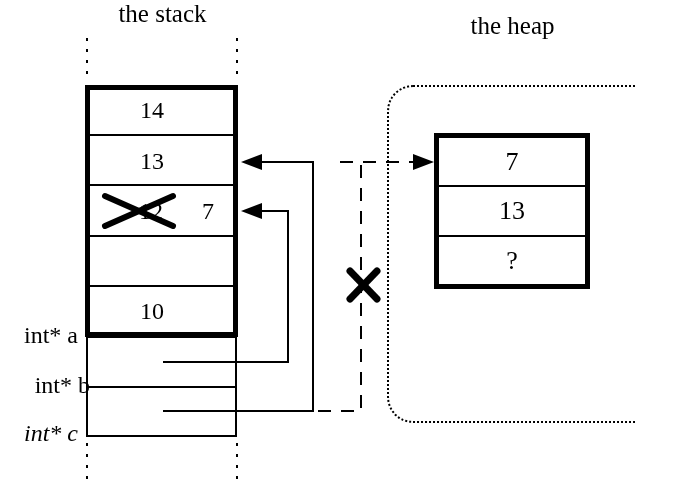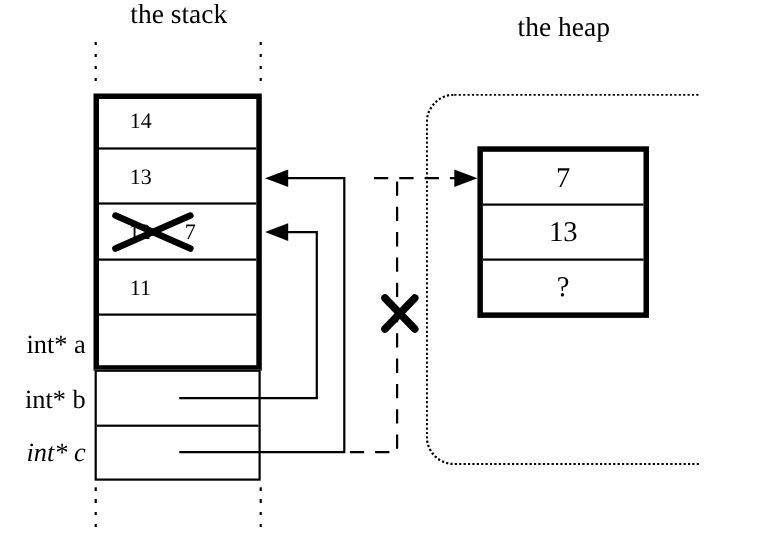--- a/index.html
+++ b/index.html
@@ -54,24 +54,24 @@
     background: #000;
   }
   .stack-divider { left: 90px; width: 143px; }
   #stack-div-1 { top: 134px; }
   #stack-div-2 { top: 184px; }
   #stack-div-3 { top: 235px; }
   #stack-div-4 { top: 285px; }
 
   .cell-value {
     position: absolute;
-    font-size: 20px;
+    font-size: 24px;
     line-height: 30px;
     width: 46px;
-    text-align: left;
+    text-align: right;
     white-space: nowrap;
   }
   #stack-val-0 { left: 118px; top: 95px;  }
   #stack-val-1 { left: 118px; top: 146px; }
   #stack-val-2 { left: 117px; top: 196px; }
   #stack-val-2b{ left: 168px; top: 196px; }
   #stack-val-3 { left: 118px; top: 247px; }
   #stack-val-4 { left: 118px; top: 296px; }
 
   
@@ -86,23 +86,24 @@
   #pointer-div { left: 88px; top: 386px; width: 147px; }
 
   .ptr-label {
     position: absolute;
     left: 0;
     width: 78px;
     font-size: 24px;
     line-height: 28px;
     text-align: right;
     white-space: nowrap;
+    margin-top: 21px;
   }
   #ptr-label-a { top: 300px; }
-  #ptr-label-b { top: 350px; }
+  #ptr-label-b { top: 350px; padding-left: 12px; }
   #ptr-label-c { top: 398px; font-style: italic; }
 
   
   #heap-region {
     position: absolute;
     left: 387px; top: 85px;
     width: 299px; height: 338px;
     border: 2px dotted #000;
     border-radius: 26px;
     box-sizing: border-box;
@@ -155,21 +156,21 @@
   <div id="stack-box"></div>
   <div class="cell-divider stack-divider" id="stack-div-1"></div>
   <div class="cell-divider stack-divider" id="stack-div-2"></div>
   <div class="cell-divider stack-divider" id="stack-div-3"></div>
   <div class="cell-divider stack-divider" id="stack-div-4"></div>
 
   <div class="cell-value" id="stack-val-0">14</div>
   <div class="cell-value" id="stack-val-1">13</div>
   <div class="cell-value" id="stack-val-2">12</div>
   <div class="cell-value" id="stack-val-2b">7</div>
-  <div class="cell-value" id="stack-val-3">11</div>
+  <div class="cell-value" id="stack-val-4">10</div>
 
   <div id="pointer-box"></div>
   <div class="cell-divider" id="pointer-div"></div>
 
   <div class="ptr-label" id="ptr-label-a">int* a</div>
   <div class="ptr-label" id="ptr-label-b">int* b</div>
   <div class="ptr-label" id="ptr-label-c">int* c</div>
 
   <div id="heap-region"></div>
 

